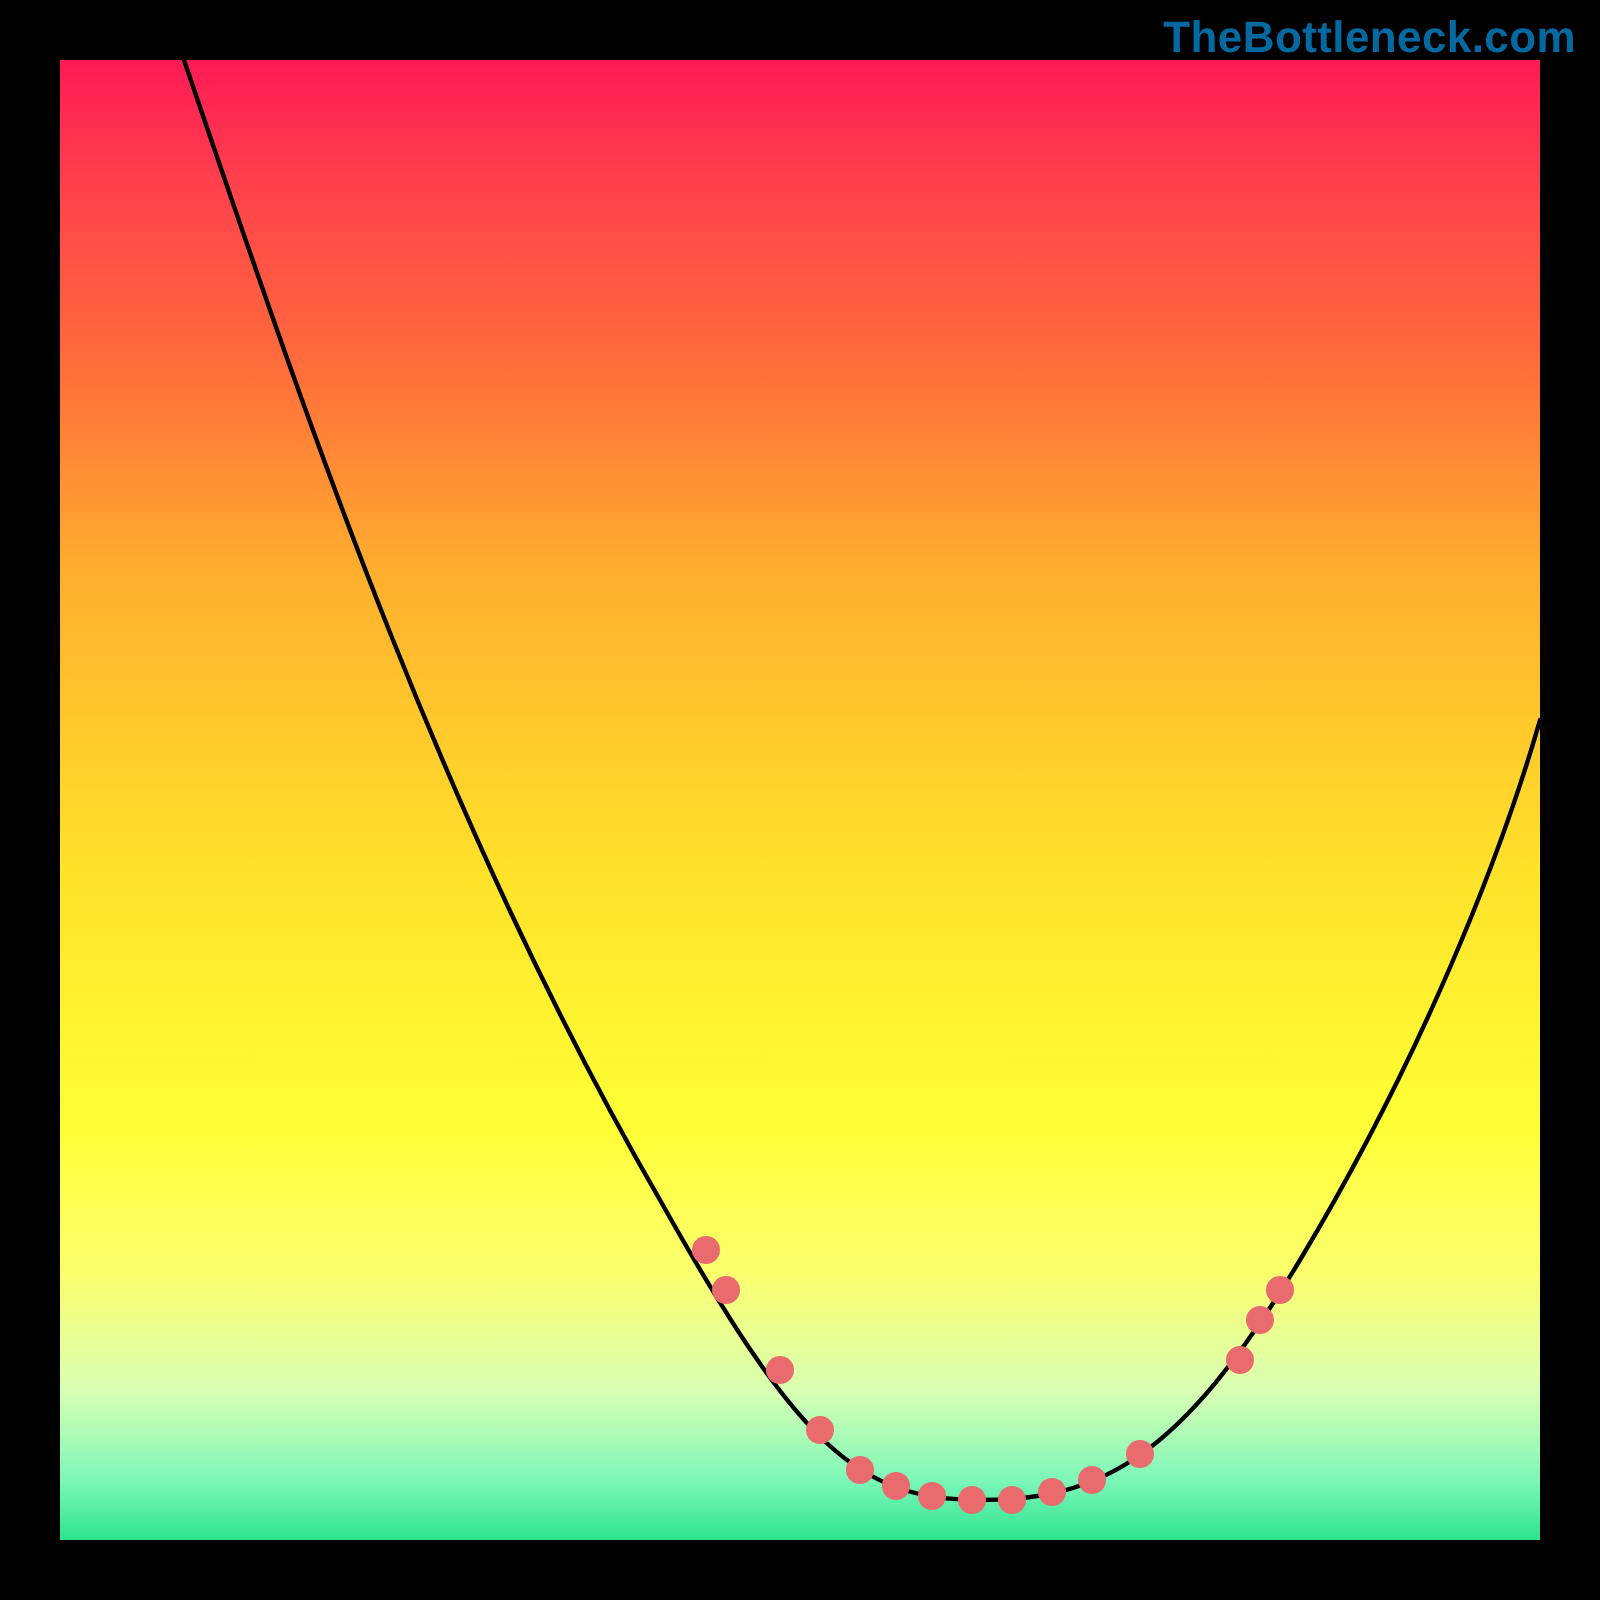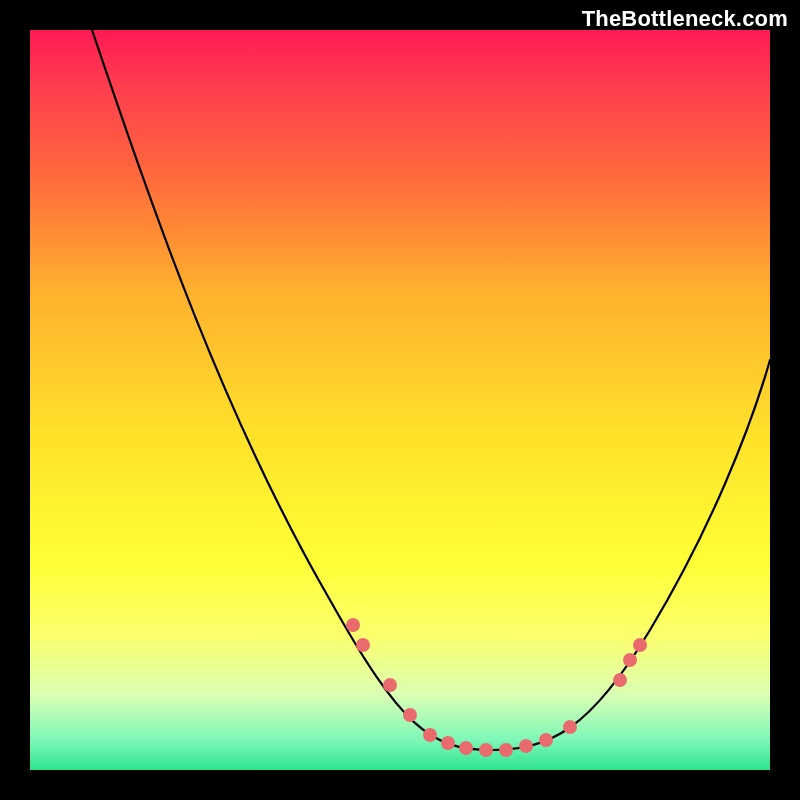--- a/index.html
+++ b/index.html
@@ -10,21 +10,21 @@
     height: 800px;
     background: #000;
   }
   .watermark {
     position: absolute;
     top: 6px;
     right: 12px;
     font-family: Arial, Helvetica, sans-serif;
     font-size: 22px;
     font-weight: 600;
-    color: #ffffff;
+    color: #0369a1;
     letter-spacing: 0.2px;
     z-index: 20;
   }
   .plot-area {
     position: absolute;
     left: 30px;
     top: 30px;
     width: 740px;
     height: 740px;
     overflow: hidden;

